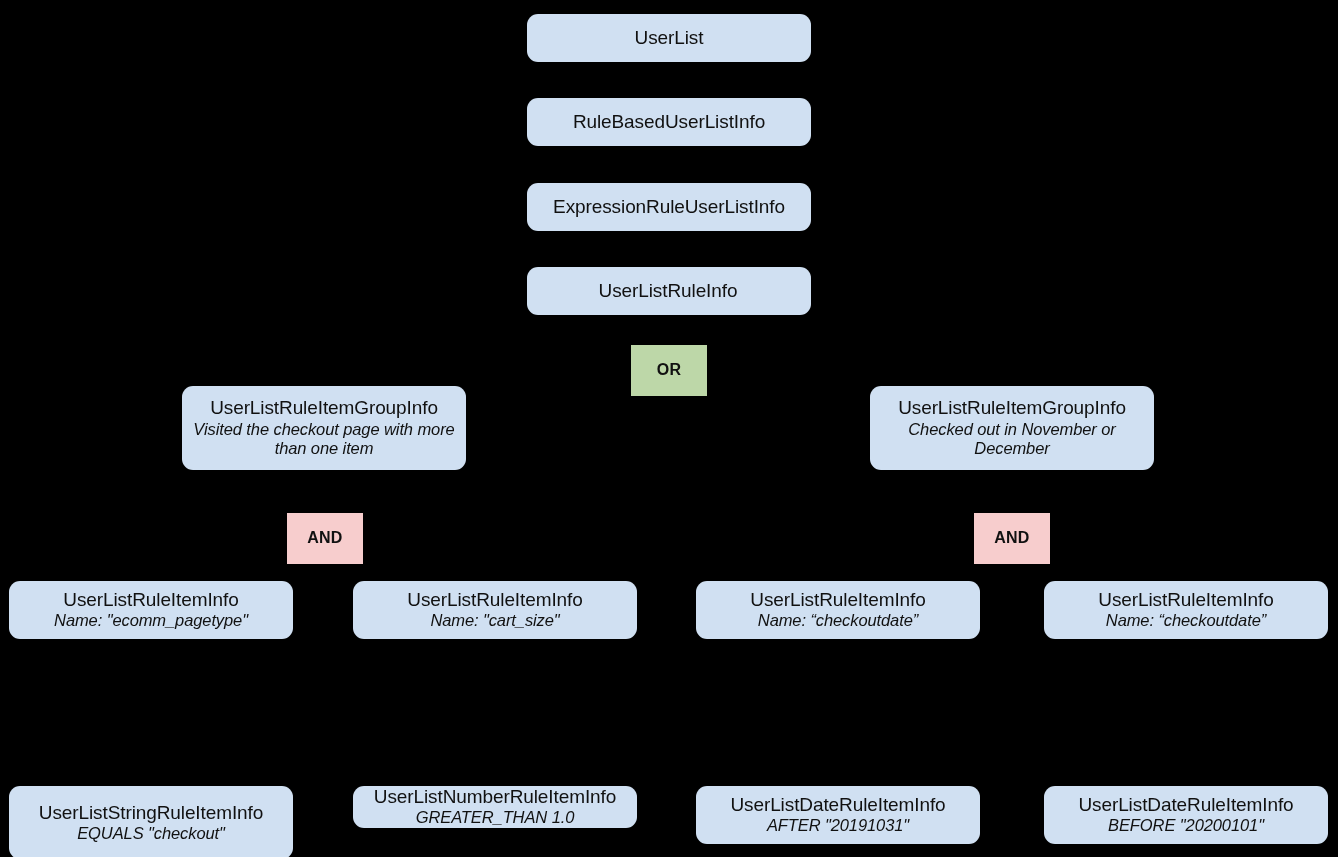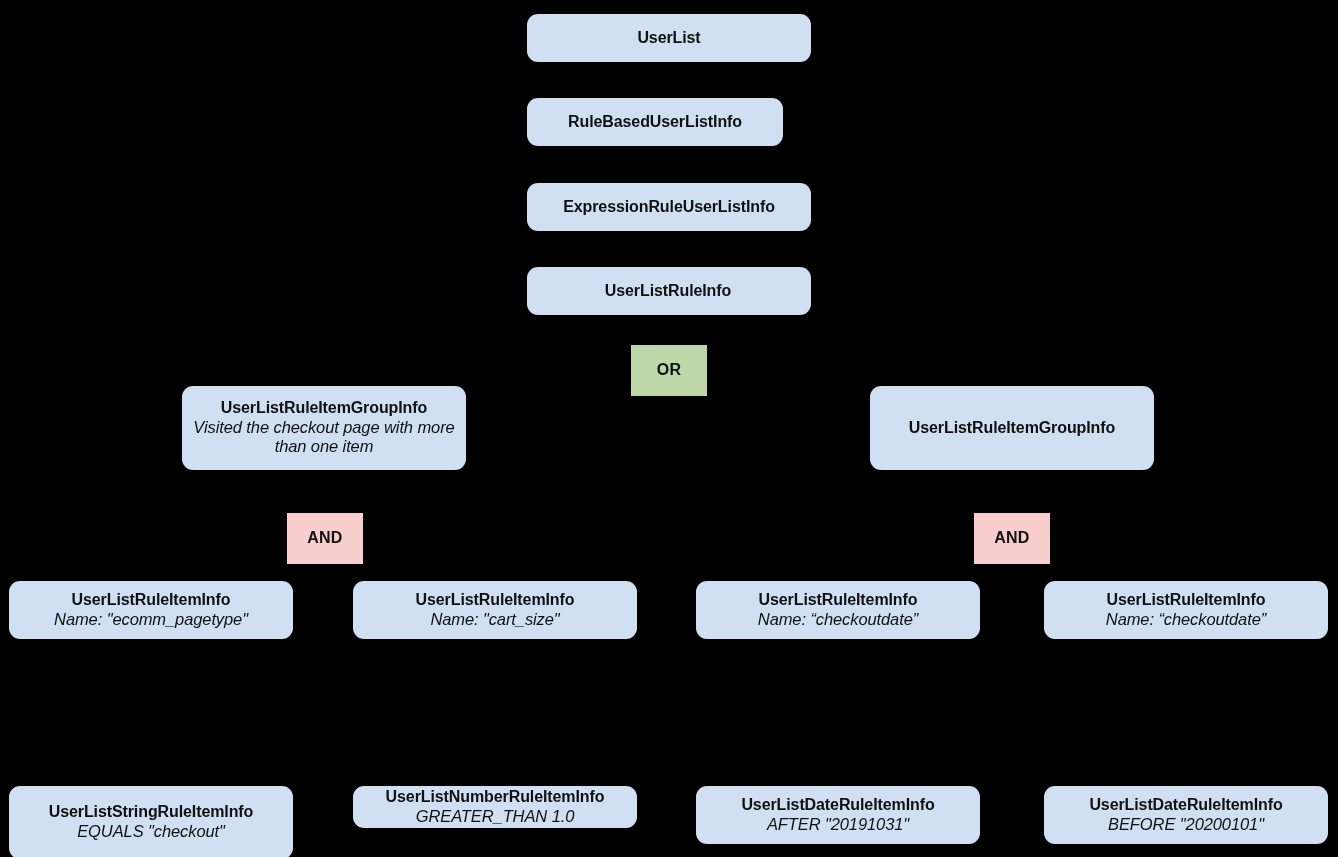--- a/index.html
+++ b/index.html
@@ -40,22 +40,22 @@
   }
 
   .node.op {
     border-radius: 0;
     padding: 0;
   }
   .node.op-or  { background: #bdd7a8; }
   .node.op-and { background: #f7cdcd; text-align: right; }
 
   .title {
-    font-weight: bold;
-    font-size: 16px;
+    font-weight: normal;
+    font-size: 19px;
     letter-spacing: -0.1px;
     white-space: nowrap;
   }
   .node.entity.wrapping .title { white-space: normal; }
 
   .subtitle {
     font-style: italic;
     font-size: 16.5px;
     letter-spacing: -0.1px;
   }
@@ -102,21 +102,21 @@
     <line x1="151" y1="639" x2="151" y2="786"></line>
     <line x1="495" y1="639" x2="495" y2="786"></line>
     <line x1="838" y1="639" x2="838" y2="786"></line>
     <line x1="1186" y1="639" x2="1186" y2="786"></line>
   </svg>
 
   <div class="node entity" style="left:527px; top:14px; width:284px; height:48px;">
     <div class="title">UserList</div>
   </div>
 
-  <div class="node entity" style="left:527px; top:98px; width:256px; height:48px;">
+  <div class="node entity" style="left:527px; top:98px; width:284px; height:48px;">
     <div class="title">RuleBasedUserListInfo</div>
   </div>
 
   <div class="node entity" style="left:527px; top:183px; width:284px; height:48px;">
     <div class="title">ExpressionRuleUserListInfo</div>
   </div>
 
   <div class="node entity" style="left:527px; top:267px; width:284px; height:48px;padding-left:8px;">
     <div class="title">UserListRuleInfo</div>
   </div>
@@ -125,20 +125,21 @@
     <div class="op-label">OR</div>
   </div>
 
   <div class="node entity wrapping" style="left:182px; top:386px; width:284px; height:84px;">
     <div class="title">UserListRuleItemGroupInfo</div>
     <div class="subtitle">Visited the checkout page with more than one item</div>
   </div>
 
   <div class="node entity wrapping" style="left:870px; top:386px; width:284px; height:84px;">
     <div class="title">UserListRuleItemGroupInfo</div>
+    <div class="subtitle">Checked out in November or December</div>
   </div>
 
   <div class="node op op-and" style="left:287px; top:513px; width:76px; height:51px;">
     <div class="op-label">AND</div>
   </div>
 
   <div class="node op op-and" style="left:974px; top:513px; width:76px; height:51px;">
     <div class="op-label">AND</div>
   </div>
 

